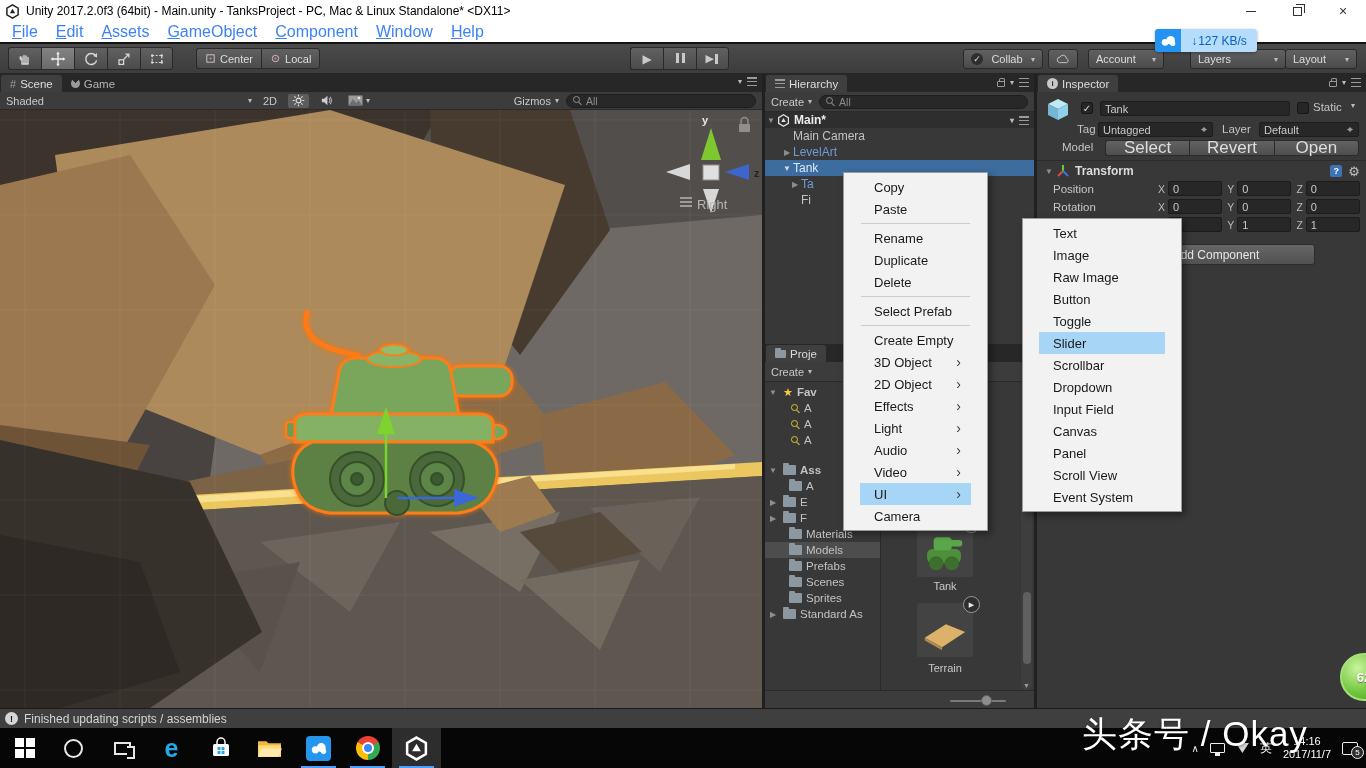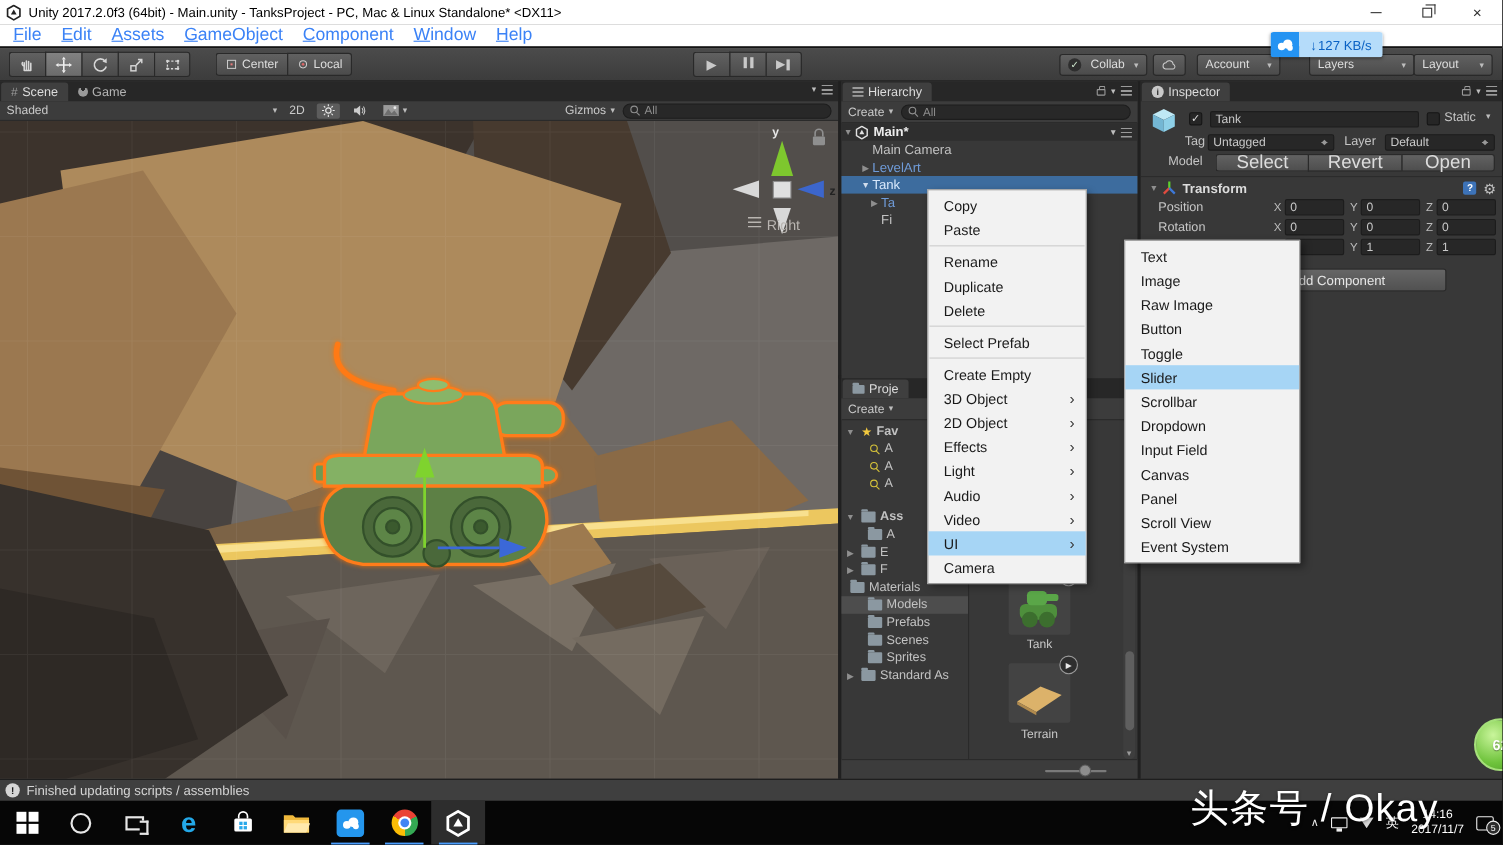--- a/index.html
+++ b/index.html
@@ -107,21 +107,21 @@
   .ax-l{font-size:10.5px;color:#bbb;margin:0 3px 0 5px;}
   .ax-f{flex:1;background:#272727;border:1px solid #1c1c1c;border-radius:2px;height:15px;font-size:11px;color:#c9c9c9;display:flex;align-items:center;padding:0 4px;}
   .addc{position:absolute;left:80px;top:170px;width:198px;height:21px;background:linear-gradient(#666,#515151);border:1px solid #2b2b2b;border-radius:3px;color:#e6e6e6;font-size:12px;display:flex;align-items:center;justify-content:center;}
   .asset-labels{position:absolute;left:0;bottom:0;width:100%;height:20px;background:#404040;border-top:1px solid #282828;display:flex;align-items:center;padding-left:7px;font-size:11.5px;font-weight:bold;color:#c6c6c6;}
 
   
   .vdiv{position:absolute;top:74px;height:634px;width:3px;background:#202020;}
   .hdiv{position:absolute;left:762px;width:275px;height:3px;background:#202020;top:341px;}
 
   
-  .ctx{position:absolute;background:#f2f2f2;border:1px solid #9b9b9b;box-shadow:3px 3px 7px rgba(0,0,0,.4);padding:3px 0;font-size:13px;color:#1a1a1a;}
+  .ctx{position:absolute;background:#f2f2f2;border:1px solid #9b9b9b;box-shadow:3px 3px 7px rgba(0,0,0,.4);padding:3px 16px;font-size:13px;color:#1a1a1a;}
   #ctx-menu{left:843px;top:172px;width:145px;z-index:40;}
   #ui-submenu{left:988px;top:218px;width:160px;z-index:41;margin-left:34px;}
   .ctx-item{height:22px;display:flex;align-items:center;padding:0 10px 0 14px;}
   .ctx-item.hl{background:#a6d5f5;}
   .ctx-arrow{margin-left:auto;color:#3a3a3a;font-size:14px;line-height:1;}
   .ctx-sep{border-top:1px solid #ccc;margin:3px 1px;}
 
   
   .statusbar{position:absolute;left:0;top:708px;width:100%;height:20px;background:#3f3f3f;border-top:1px solid #1b1b1b;display:flex;align-items:center;gap:6px;padding-left:5px;font-size:12px;color:#d4d4d4;}
   .stat-ic{width:13px;height:13px;border-radius:50%;background:#d6d6d6;color:#1a1a1a;font-size:9px;font-weight:bold;display:flex;align-items:center;justify-content:center;}
@@ -530,21 +530,21 @@
       <div class="p-row">
           <span class="tri">▶</span>
           <span class="folder-ic"></span>
           <span>E</span>
         </div>
       <div class="p-row">
           <span class="tri">▶</span>
           <span class="folder-ic"></span>
           <span>F</span>
         </div>
-      <div class="p-row" style="padding-left:8px;">
+      <div class="p-row" style="padding-left:24px;">
           <span class="folder-ic"></span>
           <span>Materials</span>
         </div>
       <div class="p-row selected" style="padding-left:24px;">
           <span class="folder-ic"></span>
           <span>Models</span>
         </div>
       <div class="p-row" style="padding-left:24px;">
           <span class="folder-ic"></span>
           <span>Prefabs</span>

